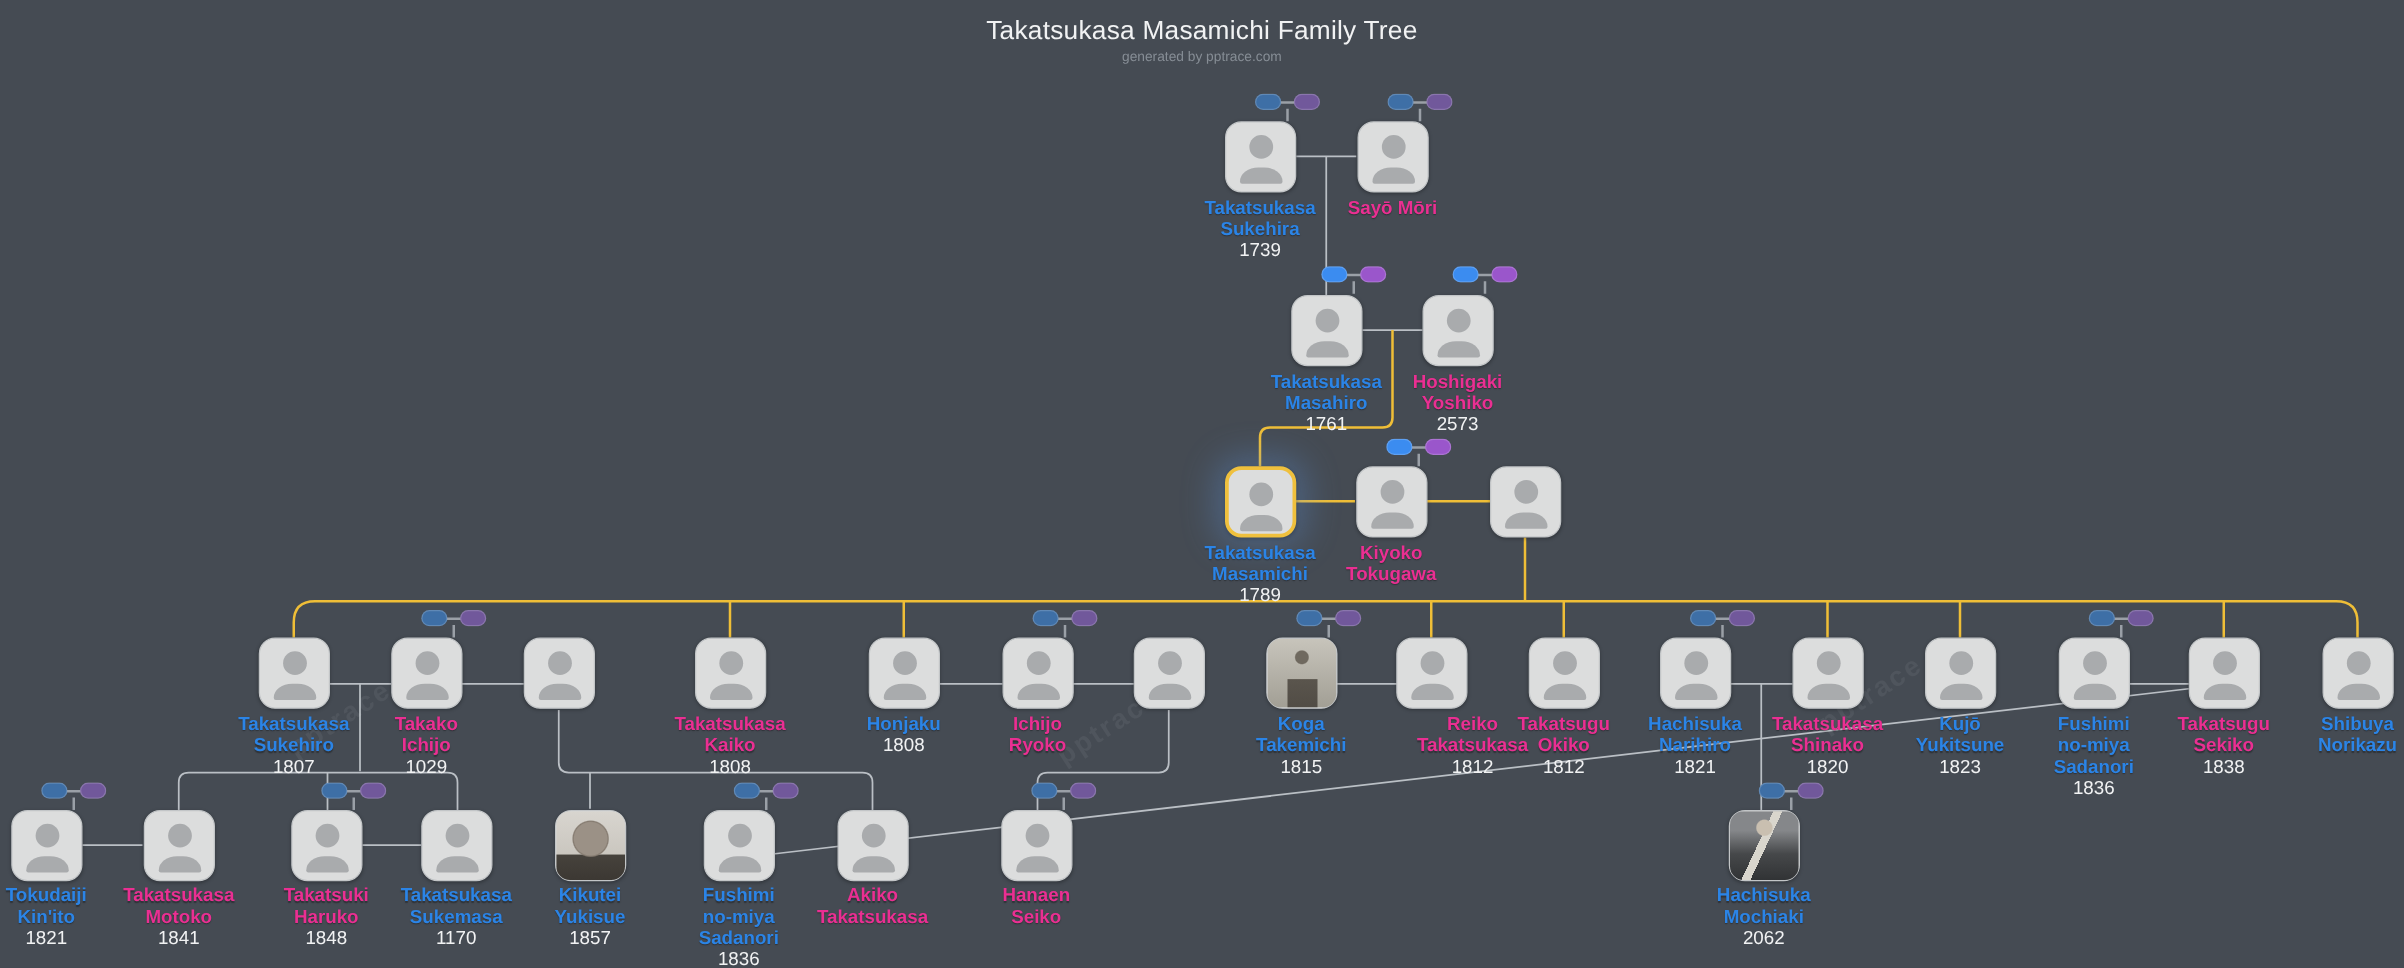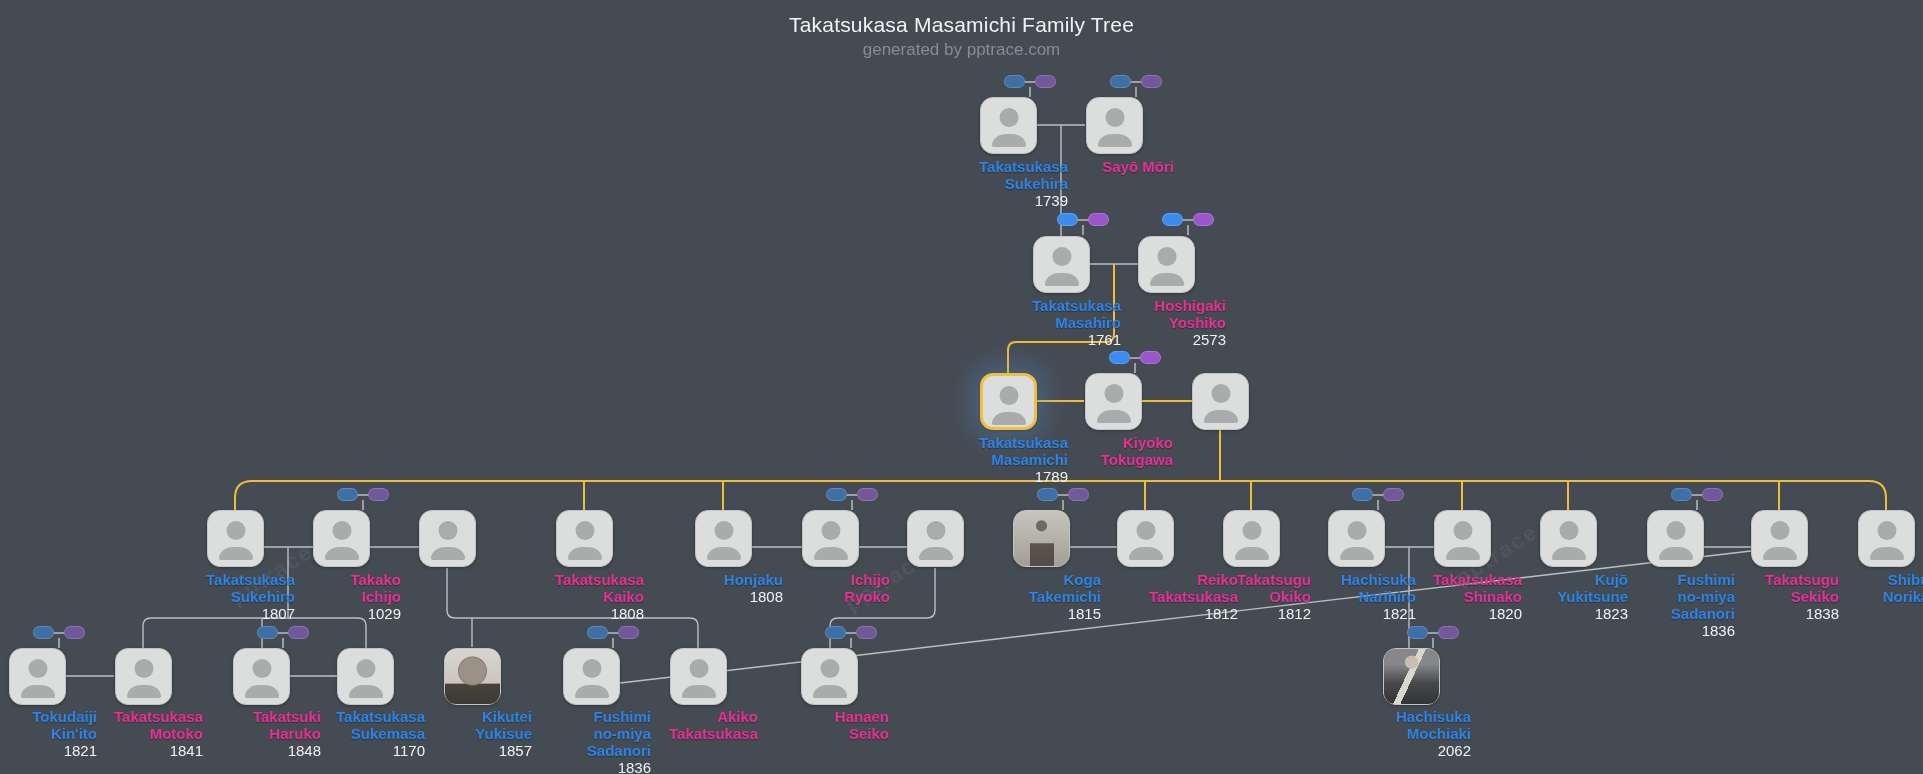--- a/index.html
+++ b/index.html
@@ -7,21 +7,21 @@
     width:1923px;height:774px;position:relative;overflow:hidden;
     background:#454b53;
     font-family:"Liberation Sans",sans-serif;
   }
   .title{
     position:absolute;left:0;top:13px;width:1923px;text-align:center;
     color:#f1f2f3;font-size:21px;font-weight:500;letter-spacing:.2px;
   }
   .subtitle{
     position:absolute;left:0;top:40px;width:1923px;text-align:center;
-    color:#868d95;font-size:17px;
+    color:#868d95;font-size:11px;
   }
   svg.wires{position:absolute;left:0;top:0}
   
   .card{
     position:absolute;width:57px;height:57px;box-sizing:border-box;
     background:#dcdddd;border:1px solid #c2c5c7;border-radius:13px;
     box-shadow:0 1px 3px rgba(0,0,0,.28);
   }
   .card.focal{
     border:3px solid #efc03d;
@@ -39,21 +39,21 @@
     linear-gradient(180deg,#c7c4bb,#a29f95)}
   .p-kikutei .ph-photo{background:
     radial-gradient(circle at 50% 40%, #9b9186 0 13px, #857b70 14px, transparent 15px),
     linear-gradient(180deg, transparent 62%, #46423c 64%, #3c3833 100%),
     linear-gradient(180deg,#d8d5cf,#c2beb6)}
   .p-mochiaki .ph-photo{background:
     radial-gradient(circle at 50% 24%, #c9bfb0 0 6px, transparent 7px),
     linear-gradient(115deg, transparent 43%, #d9d6cd 43% 52%, transparent 52%),
     linear-gradient(180deg, #85878a 0 28%, #46484a 62%, #313335)}
   
-  .lbl{position:absolute;width:120px;text-align:right}
+  .lbl{position:absolute;width:120px;text-align:center}
   .nm{font-size:15px;font-weight:bold;line-height:17px;white-space:pre-line;
       text-shadow:0 1px 1px rgba(0,0,0,.35)}
   .nm.m{color:#2b84e6}
   .nm.f{color:#ea2f92}
   .yr{font-size:15px;line-height:17px;color:#f1f2f3;font-weight:400}
   
   .pills{position:absolute;width:52px;height:13px}
   .pills::before{content:"";position:absolute;left:20px;top:6px;width:12px;height:1.5px;background:#9aa0a7}
   .pills::after{content:"";position:absolute;left:25px;top:12px;width:1.5px;height:10px;background:#9aa0a7}
   .pill{position:absolute;top:0;width:21px;height:13px;border-radius:7px;border:1px solid rgba(255,255,255,.18);box-sizing:border-box}

